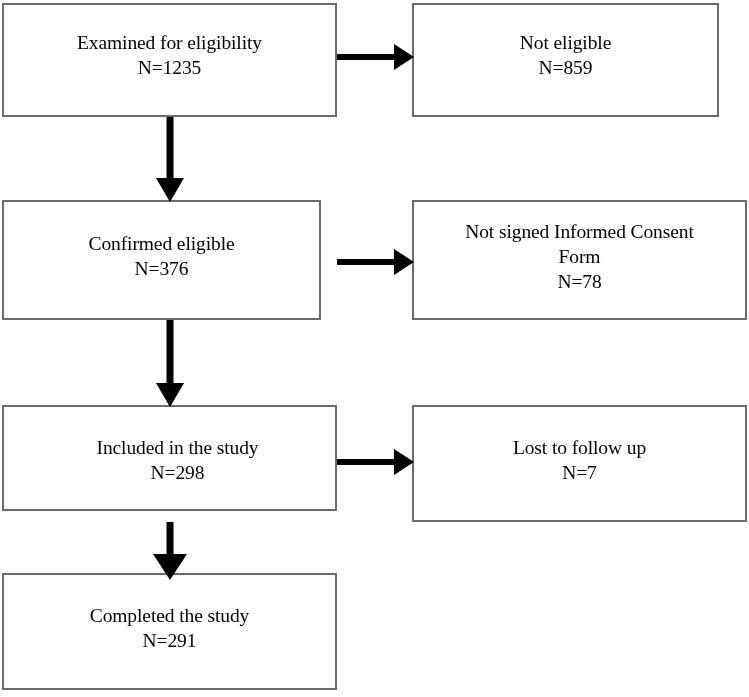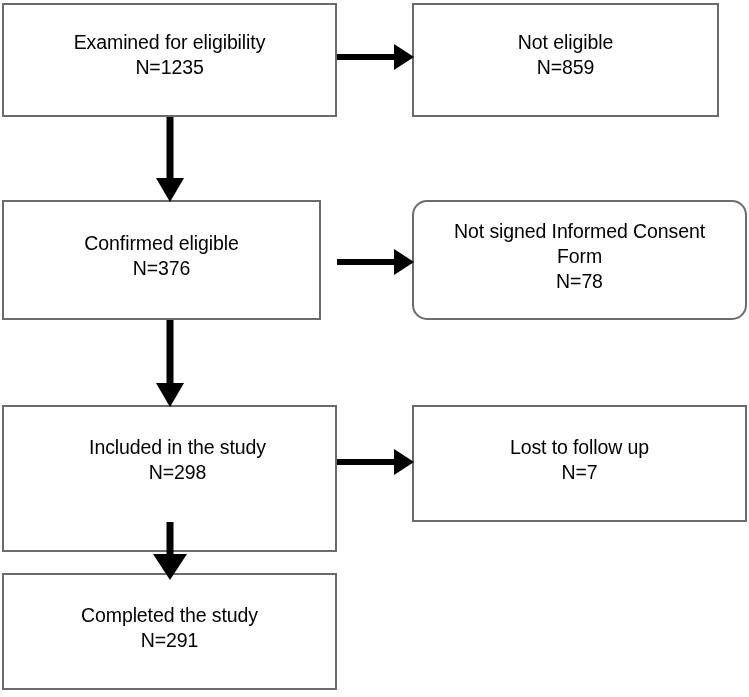--- a/index.html
+++ b/index.html
@@ -28,33 +28,34 @@
   }
   .node-text {
     font-size: 19.5px;
     line-height: 25px;
     color: #000000;
     letter-spacing: -0.1px;
     white-space: pre-line;
     width: 100%;
     padding: 0 6px;
     box-sizing: border-box;
+    font-family: Liberation Serif, serif;
   }
   
   #box-examined  { left: 2px;   top: 3px;   width: 335px; height: 114px; }
   #box-examined  .node-text { margin-top: 25px; }
   #box-not-eligible { left: 412px; top: 3px;  width: 307px; height: 114px; }
   #box-not-eligible .node-text { margin-top: 25px; }
   
   #box-confirmed { left: 2px;   top: 200px; width: 319px; height: 120px; }
   #box-confirmed .node-text { margin-top: 29px; }
-  #box-not-signed { left: 412px; top: 200px; width: 335px; height: 120px; border-radius: 15px; }
+  #box-not-signed { left: 412px; top: 200px; width: 335px; height: 120px; }
   #box-not-signed .node-text { margin-top: 17px; }
   
-  #box-included  { left: 2px;   top: 405px; width: 335px; height: 147px; padding-left: 16px; }
+  #box-included  { left: 2px;   top: 405px; width: 335px; height: 106px; padding-left: 16px; }
   #box-included  .node-text { margin-top: 28px; }
   #box-lost      { left: 412px; top: 405px; width: 335px; height: 117px; }
   #box-lost      .node-text { margin-top: 28px; }
   
   #box-completed { left: 2px;   top: 573px; width: 335px; height: 117px; }
   #box-completed .node-text { margin-top: 28px; }
 
   .connector-svg {
     position: absolute;
     left: 0;

